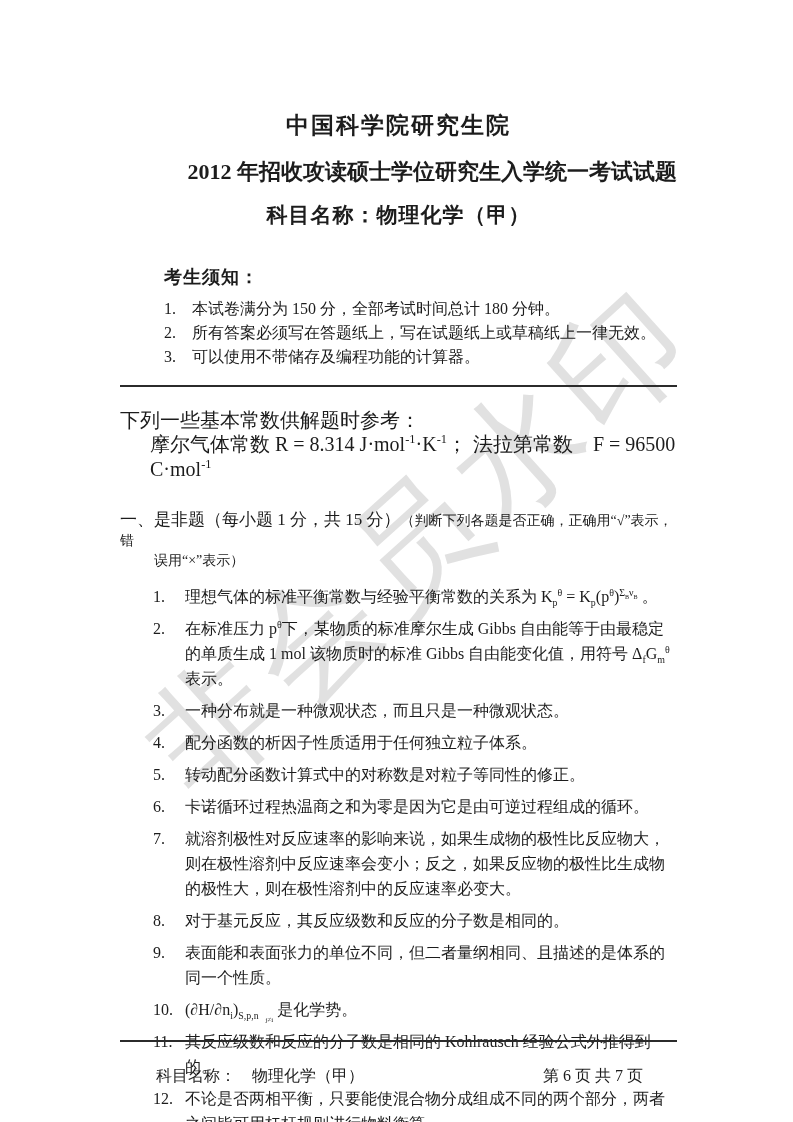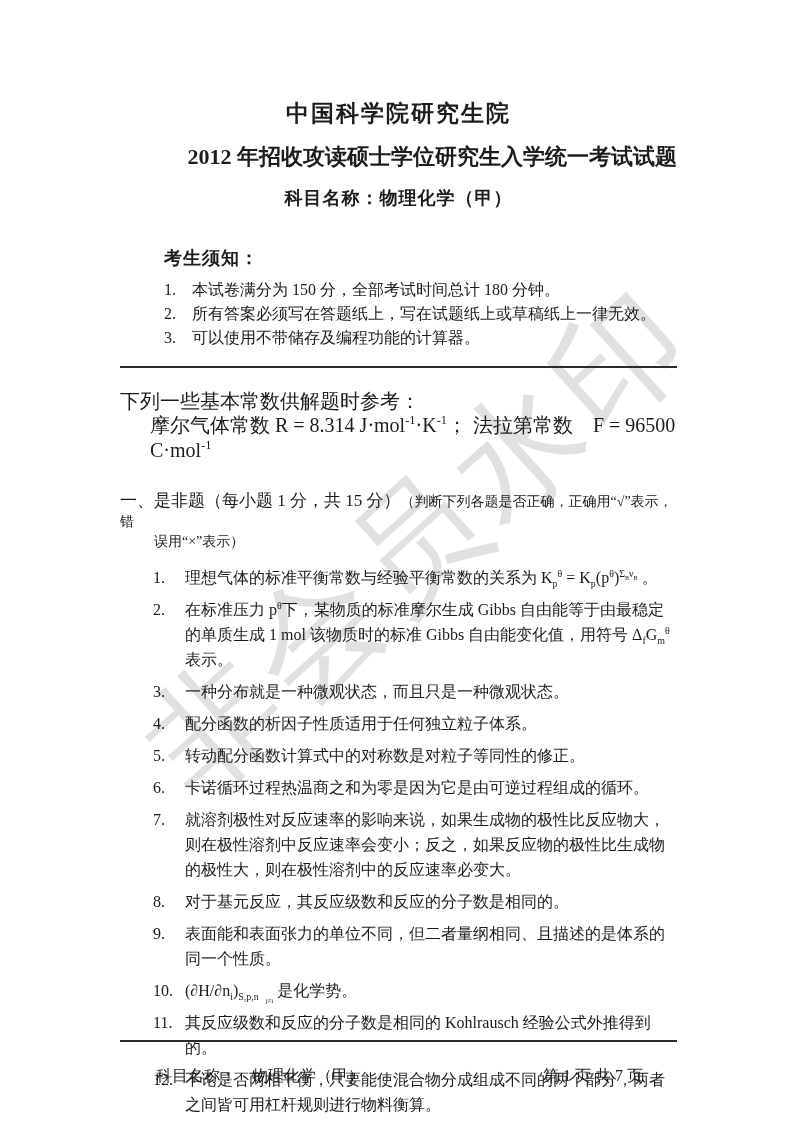--- a/index.html
+++ b/index.html
@@ -23,23 +23,23 @@
     white-space: nowrap;
     z-index: 0;
     text-align: center;
     pointer-events: none;
   }
   .content {
     position: relative;
     z-index: 1;
     padding: 94px 116px 0 120px;
   }
-  .t1 { margin:4px; text-align:center; font-size:23px; font-weight:bold; letter-spacing:2px; }
+  .t1 { margin:16px; text-align:center; font-size:23px; font-weight:bold; letter-spacing:2px; }
   .t2 { margin:13px 0 0 0; text-align:right; font-size:22px; font-weight:bold; }
-  .t3 { margin:14px 0 0 0; text-align:center; font-size:18px; font-weight:bold; letter-spacing:1px;font-family:Liberation Serif, serif; }
+  .t3 { margin:14px 0 0 0; text-align:center; font-size:21px; font-weight:bold; letter-spacing:1px;font-family:Liberation Serif, serif; }
 
   .notice { margin-top:36px;margin-left:44px; }
   .notice-heading { font-size:18px; font-weight:bold; letter-spacing:1px; }
   .notice-items { margin-top:8px; }
   .notice-item { display:flex; font-size:16px; line-height:24px; }
   .notice-item .num { width:28px; flex:0 0 28px; }
 
   hr.rule { border:none; border-top:2px solid #2b2b2b; margin:16px 0 0 0; }
 
   .constants { margin-top:21px; font-size:20px; }
@@ -164,16 +164,16 @@
       <div class="q">
         <span class="qnum">12.</span>
         <span class="qtext">不论是否两相平衡，只要能使混合物分成组成不同的两个部分，两者之间皆可用杠杆规则进行物料衡算。</span>
       </div>
     </div>
 
   </div>
 
   <div class="footer">
     <span class="left">科目名称：　物理化学（甲）</span>
-    <span class="right">第 1 页 共 7 页</span>
+    <span class="right">第 6 页 共 7 页</span>
   </div>
 
 </div>
 
 </body></html>

